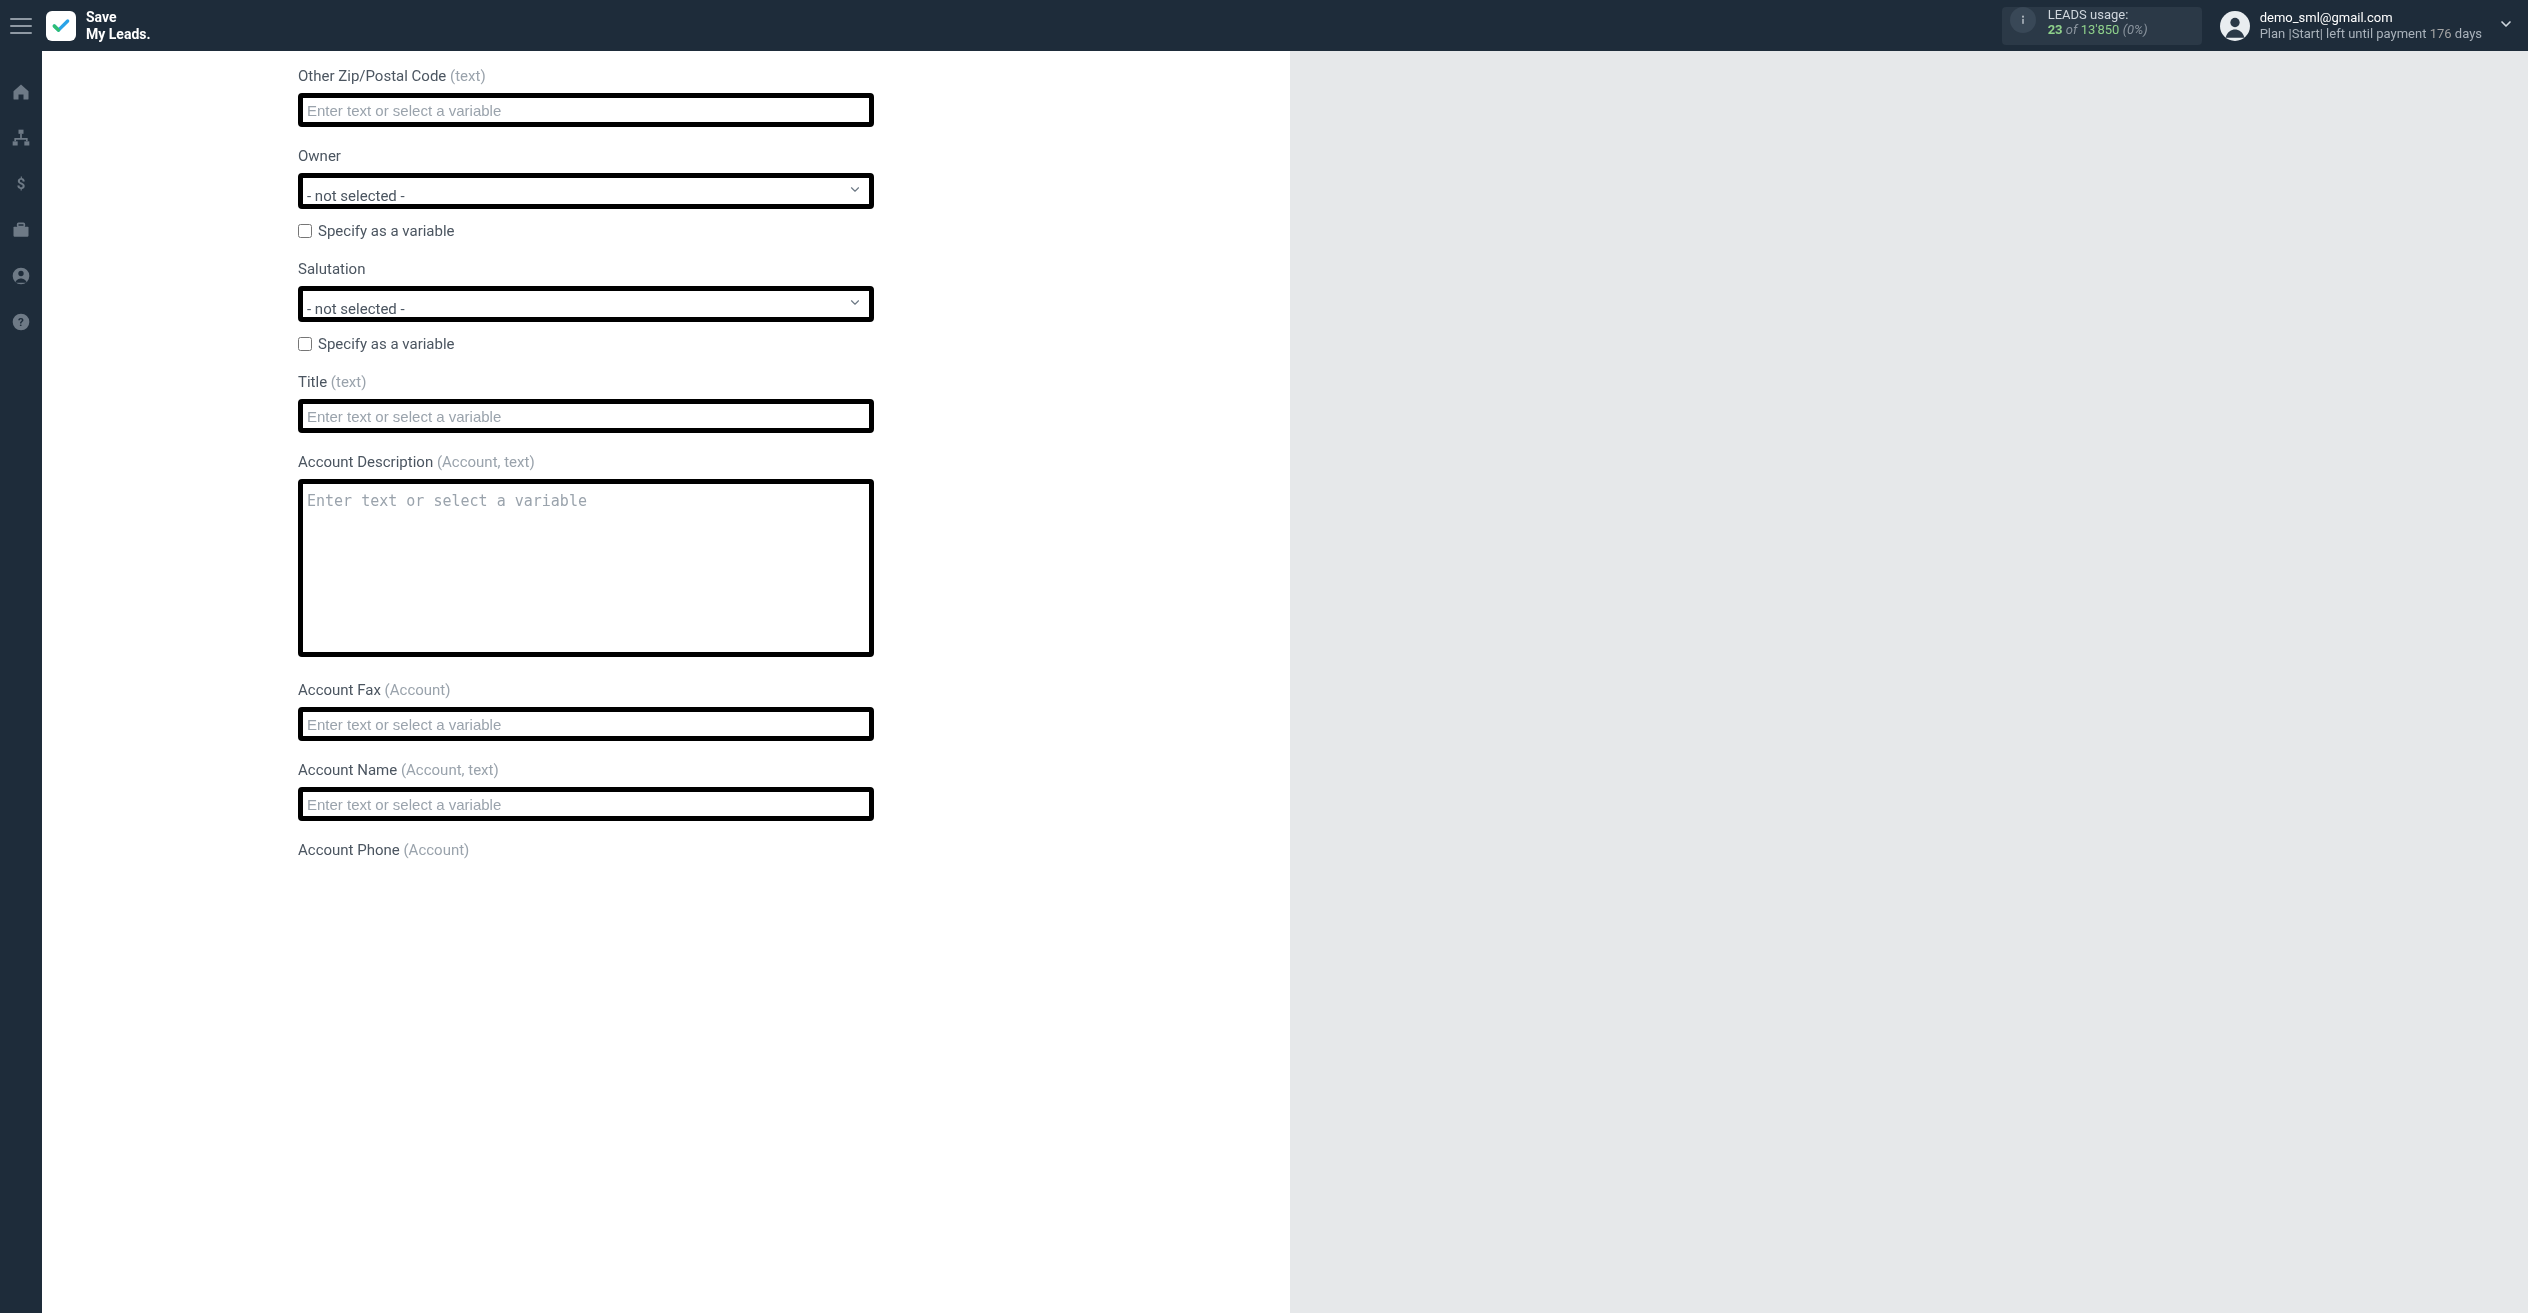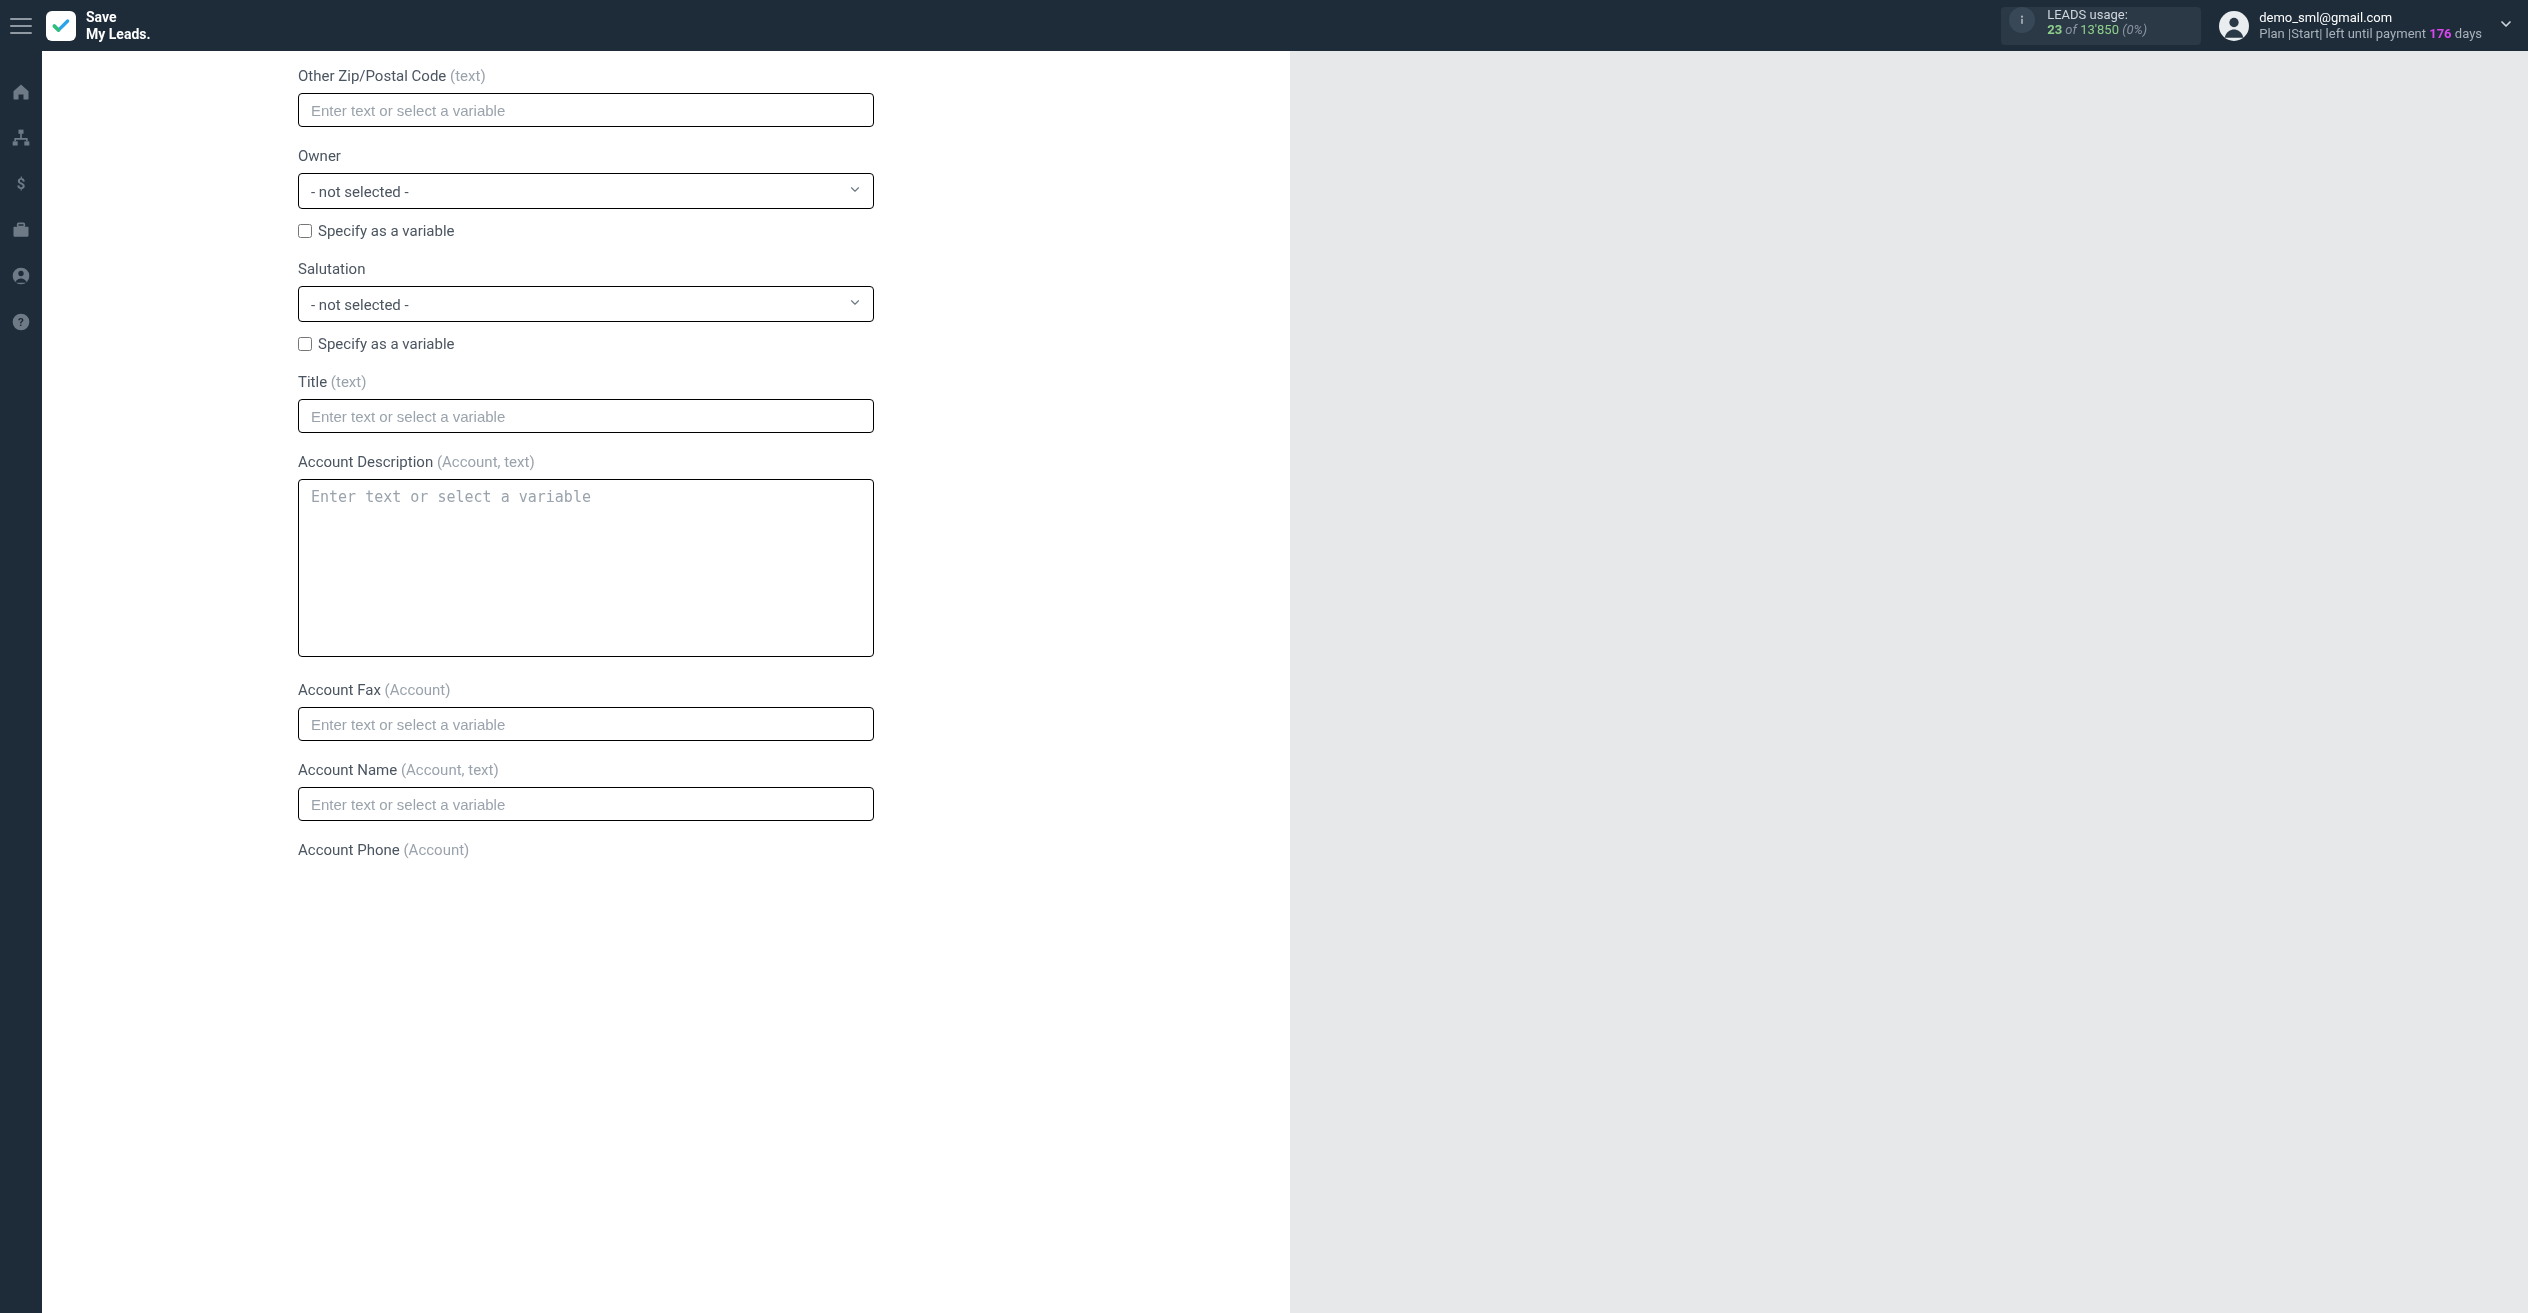--- a/index.html
+++ b/index.html
@@ -28,21 +28,21 @@
   .usage-text .count{ color:#8fd18b; font-weight:700;}
   .usage-text .of{ color:#8a949e; font-style:italic;}
   .usage-text .total{ color:#8fd18b;}
   .usage-text .pct{ color:#8a949e; font-style:italic;}
   .user-block{ display:flex; align-items:center; }
   .avatar{ width:30px; height:30px; border-radius:50%; background:#e9edf0; color:#2b3947; display:flex; align-items:center; justify-content:center; margin-right:10px;}
   .avatar svg{ width:28px; height:28px; }
   .user-meta{ font-size:13px; line-height:1.2;}
   .user-meta .email{ color:#fff;}
   .user-meta .plan{ color:#a9b2bb;}
-  .user-meta .plan b{ color:#d946ef; font-weight:700;}
+  .user-meta .plan b{ color:#a3a3a3; font-weight:400;}
   .top-caret{ margin-left:auto; color:#cfd6dd; padding-left:16px; cursor:pointer;}
   
   
   .leftbar{
     position:fixed; top:51px; bottom:0; left:0; width:42px;
     background:#1e2c3a; display:flex; flex-direction:column; align-items:center;
     padding-top:30px; gap:24px; z-index:90;
   }
   .nav-icon{ width:22px; height:22px; color:#6e7a86; cursor:pointer; display:flex; align-items:center; justify-content:center;}
   .nav-icon svg{ width:20px; height:20px; }
@@ -54,22 +54,22 @@
   }
   .card{
     background:#fff; width:1248px; margin:0 0 0 0; min-height:100%;
     padding:16px 0 40px 0;
   }
   .form-area{ width:576px; margin-left:256px; }
   .field{ margin-bottom:20px; }
   .field .label{ font-size:15px; color:#4b5560; margin-bottom:8px; font-weight:400;}
   .field .label .hint{ color:#9aa3ac; font-weight:400;}
   .text-input, .select-input, .textarea-input{
-    width:100%; border:1px solid #000000; border-radius:4px; background:#fff;
-    font-size:15px; color:#333; padding:8px 12px; outline:none;
+    width:100%; border:5px solid #000000; border-radius:4px; background:#fff;
+    font-size:15px; color:#333; padding:8px 4px; outline:none;
   }
   .text-input{ height:34px; }
   .text-input::placeholder, .textarea-input::placeholder{ color:#9aa3ac;}
   .select-wrap{ position:relative; }
   .select-input{ height:36px; line-height:20px; color:#4b5560; padding-right:36px; cursor:pointer;}
   .select-caret{ position:absolute; right:12px; top:50%; transform:translateY(-50%); color:#6e7a86; pointer-events:none;}
   .checkbox-row{ display:flex; align-items:center; gap:6px; margin-top:13px; font-size:15px; color:#4b5560;}
   .checkbox-row input{ width:14px; height:14px; }
   .textarea-input{ height:178px; resize:none; }
   .tight{ margin-bottom:16px;}

